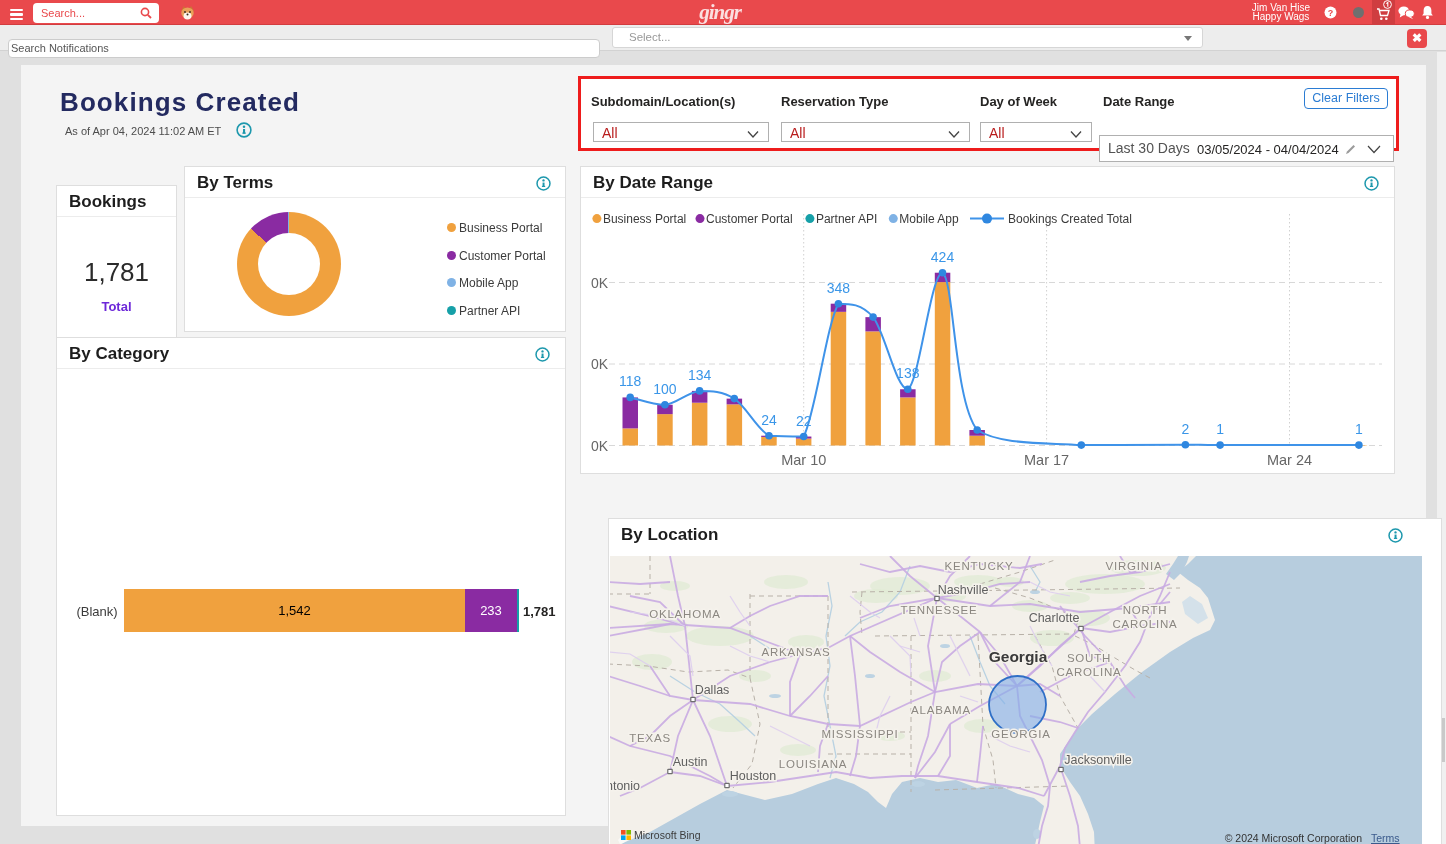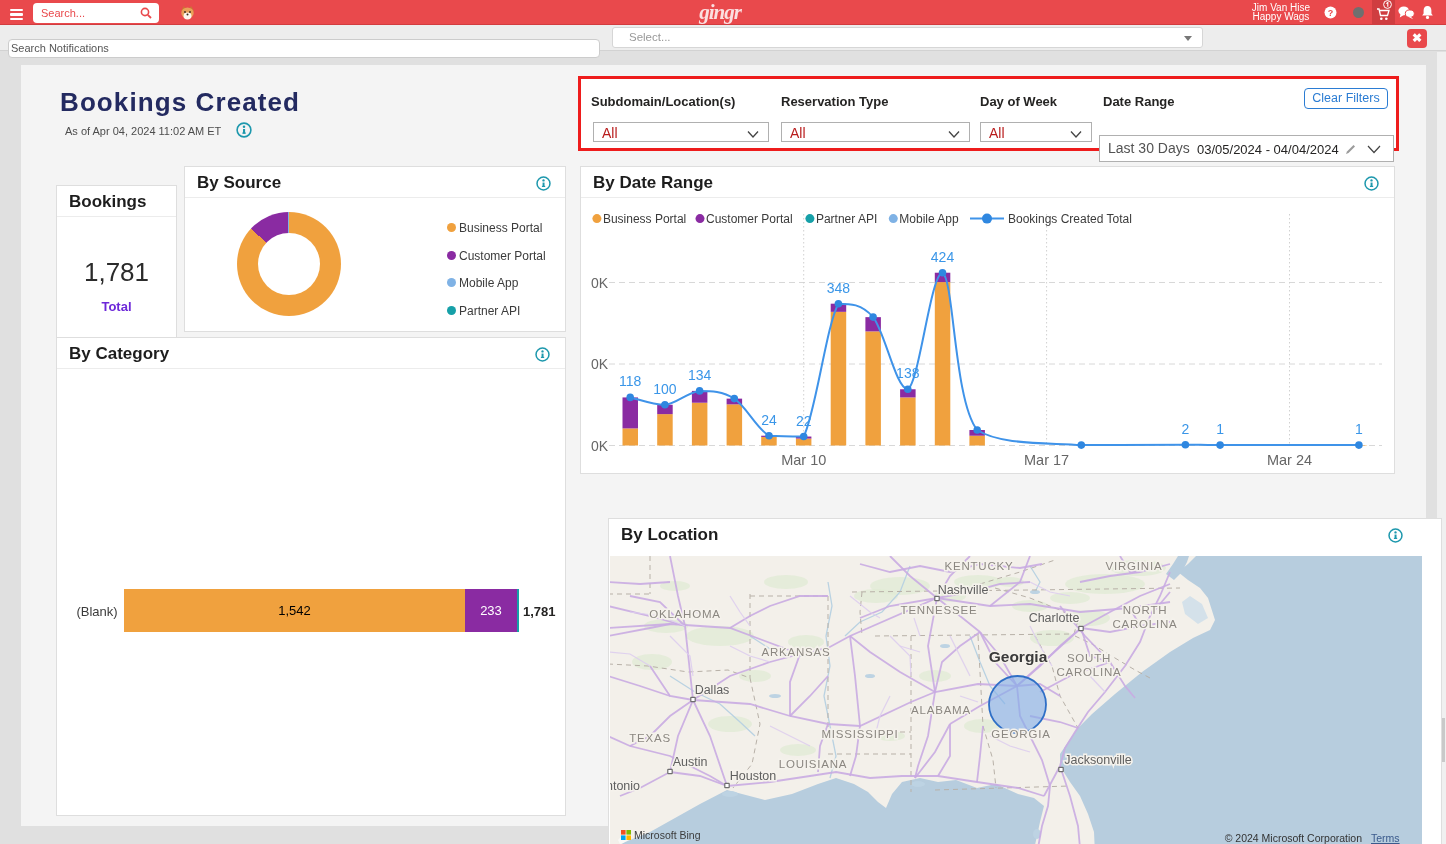--- a/index.html
+++ b/index.html
@@ -165,21 +165,21 @@
 </div>
 
 <div class="card" id="c-book" style="left:56px; top:166px; width:121px; height:166px;margin-top:19px;">
   <div class="ctitle">Bookings</div>
   <div class="csep"></div>
   <div class="abs" style="left:0; top:71px; width:100%; text-align:center; font-size:26px; color:#2b2b2b;">1,781</div>
   <div class="abs" style="left:0; top:113px; width:100%; text-align:center; font-size:13px; font-weight:bold; color:#6d28d9;">Total</div>
 </div>
 
 <div class="card" id="c-src" style="left:184px; top:166px; width:382px; height:166px;">
-  <div class="ctitle">By Source</div>
+  <div class="ctitle">By Terms</div>
   <div class="csep"></div>
   <svg class="abs" style="left:351px; top:9px;" width="15" height="15" viewBox="0 0 16 16">
     <circle cx="8" cy="8" r="6.9" fill="none" stroke="#1d98ad" stroke-width="1.6"></circle>
     <circle cx="8" cy="4.7" r="1.25" fill="#1d98ad"></circle>
     <rect x="7" y="7" width="2.1" height="4.6" fill="#1d98ad"></rect>
     <rect x="6.3" y="10.5" width="3.5" height="1.2" fill="#1d98ad"></rect>
   </svg>
   <div class="abs" style="left:52px; top:45px; width:104px; height:104px; border-radius:50%;
       background:conic-gradient(#f0a13e 0deg 313deg, #8a2ba2 313deg 358.5deg, #7fb2e5 358.5deg 360deg);"></div>
   <div class="abs" style="left:73px; top:66px; width:62px; height:62px; border-radius:50%; background:#fff;"></div>

